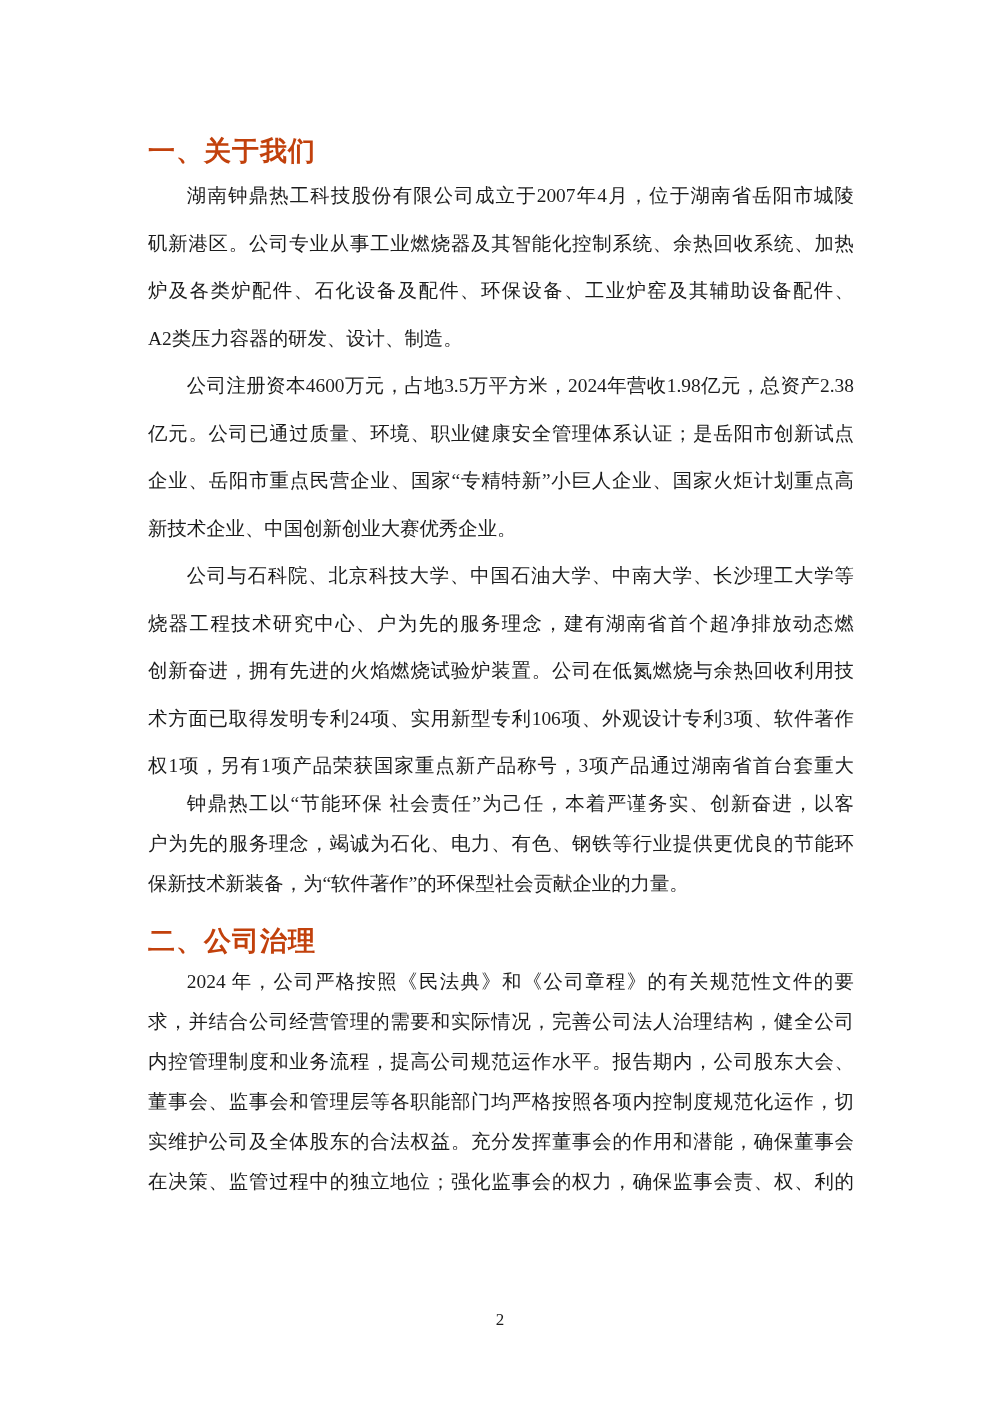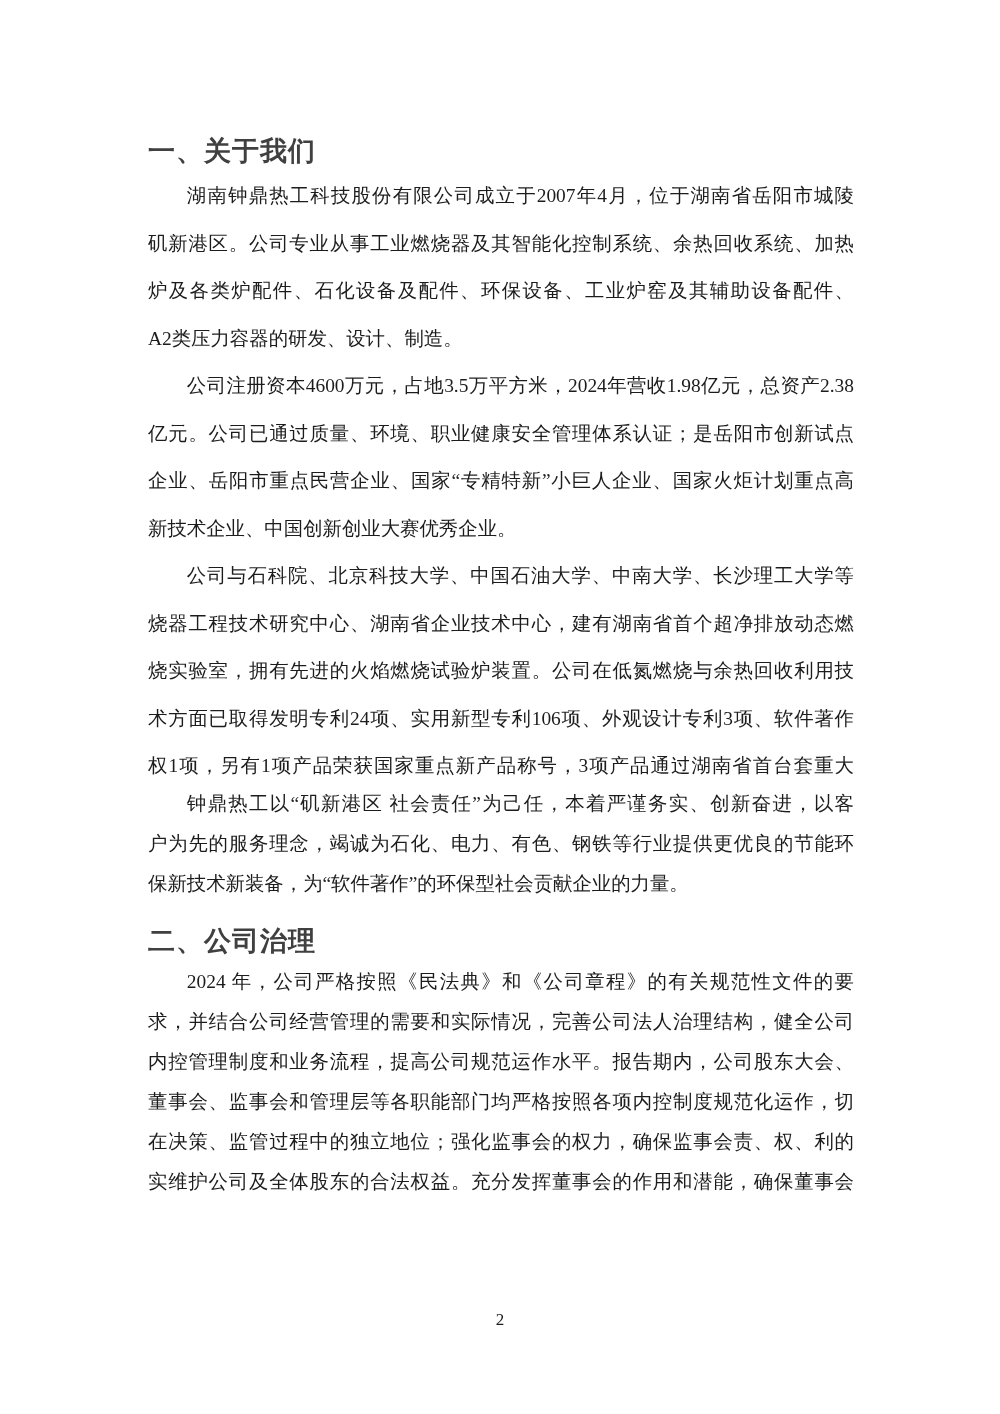--- a/index.html
+++ b/index.html
@@ -24,21 +24,21 @@
     width: 706px;
   }
   .sec-heading {
     margin: 0;
     font-size: 27px;
     font-weight: bold;
     line-height: 42px;
     height: 42px;
     letter-spacing: 1px;
     white-space: nowrap;
-    color: #404040;
+    color: #c2410c;
   }
   #heading-1 { margin-top: 130px; }
   #heading-2 { margin-top: 16px; }
   .para { margin: 0; padding: 0; }
   .para.tight-block { margin-top: -6px; }
   .line {
     font-size: 19.4px;
     text-align: justify;
     text-align-last: justify;
     text-justify: inter-character;
@@ -76,39 +76,39 @@
 
     <div class="para">
       <div class="line wide first">公司注册资本4600万元，占地3.5万平方米，2024年营收1.98亿元，总资产2.38</div>
       <div class="line wide">亿元。公司已通过质量、环境、职业健康安全管理体系认证；是岳阳市创新试点</div>
       <div class="line wide">企业、岳阳市重点民营企业、国家“专精特新”小巨人企业、国家火炬计划重点高</div>
       <div class="line wide last">新技术企业、中国创新创业大赛优秀企业。</div>
     </div>
 
     <div class="para">
       <div class="line wide first">公司与石科院、北京科技大学、中国石油大学、中南大学、长沙理工大学等</div>
-      <div class="line wide">烧器工程技术研究中心、湖南省企业技术中心，建有湖南省首个超净排放动态燃</div>
-      <div class="line wide">烧实验室，拥有先进的火焰燃烧试验炉装置。公司在低氮燃烧与余热回收利用技</div>
+      <div class="line wide">烧器工程技术研究中心、户为先的服务理念，建有湖南省首个超净排放动态燃</div>
+      <div class="line wide">创新奋进，拥有先进的火焰燃烧试验炉装置。公司在低氮燃烧与余热回收利用技</div>
       <div class="line wide">术方面已取得发明专利24项、实用新型专利106项、外观设计专利3项、软件著作</div>
       <div class="line wide">权1项，另有1项产品荣获国家重点新产品称号，3项产品通过湖南省首台套重大</div>
     </div>
 
     <div class="para tight-block">
-      <div class="line tight first">钟鼎热工以“矶新港区 社会责任”为己任，本着严谨务实、创新奋进，以客</div>
+      <div class="line tight first">钟鼎热工以“节能环保 社会责任”为己任，本着严谨务实、创新奋进，以客</div>
       <div class="line tight">户为先的服务理念，竭诚为石化、电力、有色、钢铁等行业提供更优良的节能环</div>
       <div class="line tight last">保新技术新装备，为“软件著作”的环保型社会贡献企业的力量。</div>
     </div>
 
     <h1 class="sec-heading" id="heading-2">二、公司治理</h1>
 
     <div class="para">
       <div class="line tight first">2024 年，公司严格按照《民法典》和《公司章程》的有关规范性文件的要</div>
       <div class="line tight">求，并结合公司经营管理的需要和实际情况，完善公司法人治理结构，健全公司</div>
       <div class="line tight">内控管理制度和业务流程，提高公司规范运作水平。报告期内，公司股东大会、</div>
       <div class="line tight">董事会、监事会和管理层等各职能部门均严格按照各项内控制度规范化运作，切</div>
+      <div class="line tight">实维护公司及全体股东的合法权益。充分发挥董事会的作用和潜能，确保董事会</div>
       <div class="line tight">在决策、监管过程中的独立地位；强化监事会的权力，确保监事会责、权、利的</div>
-      <div class="line tight">实维护公司及全体股东的合法权益。充分发挥董事会的作用和潜能，确保董事会</div>
     </div>
 
   </div>
 
   <div class="page-number">2</div>
 </div>
 
 </body></html>

